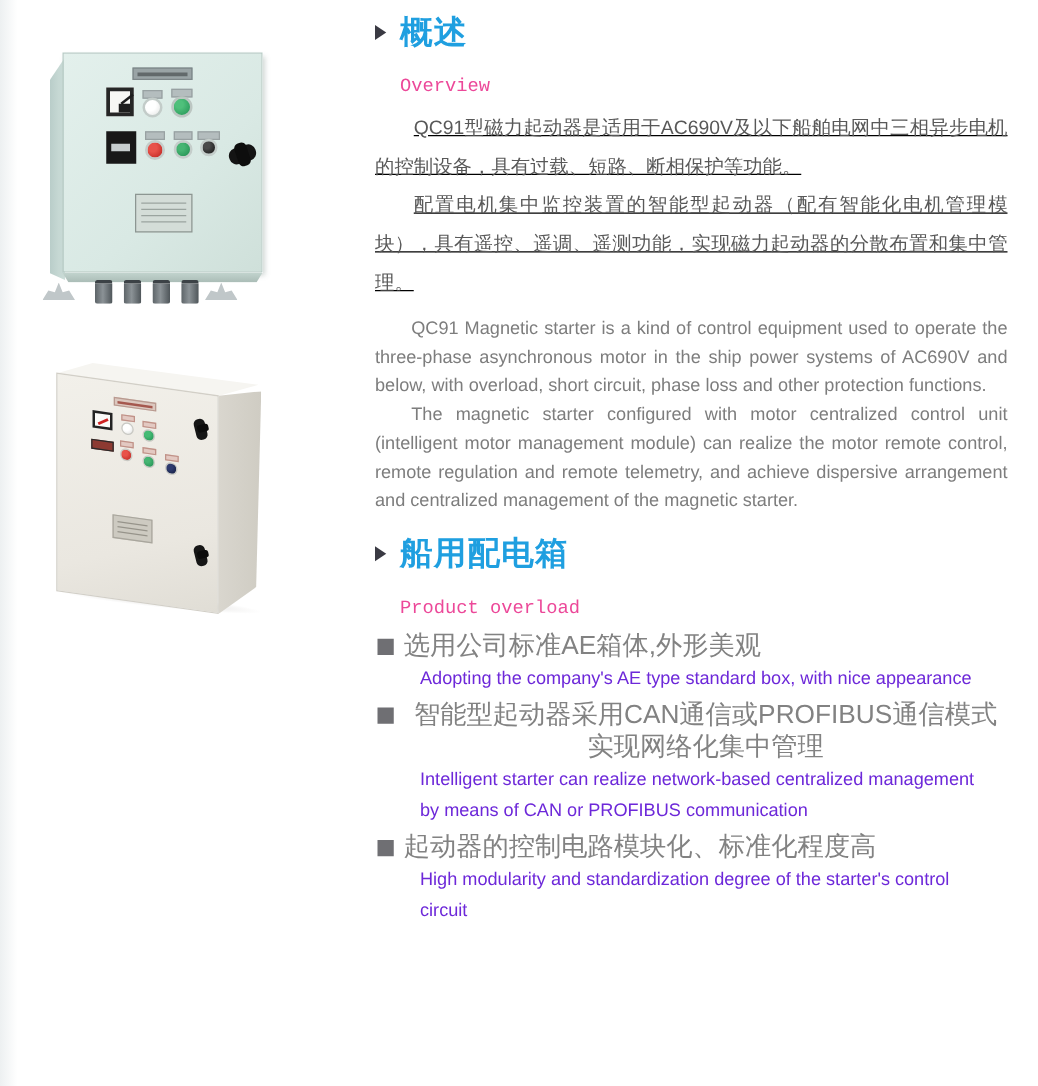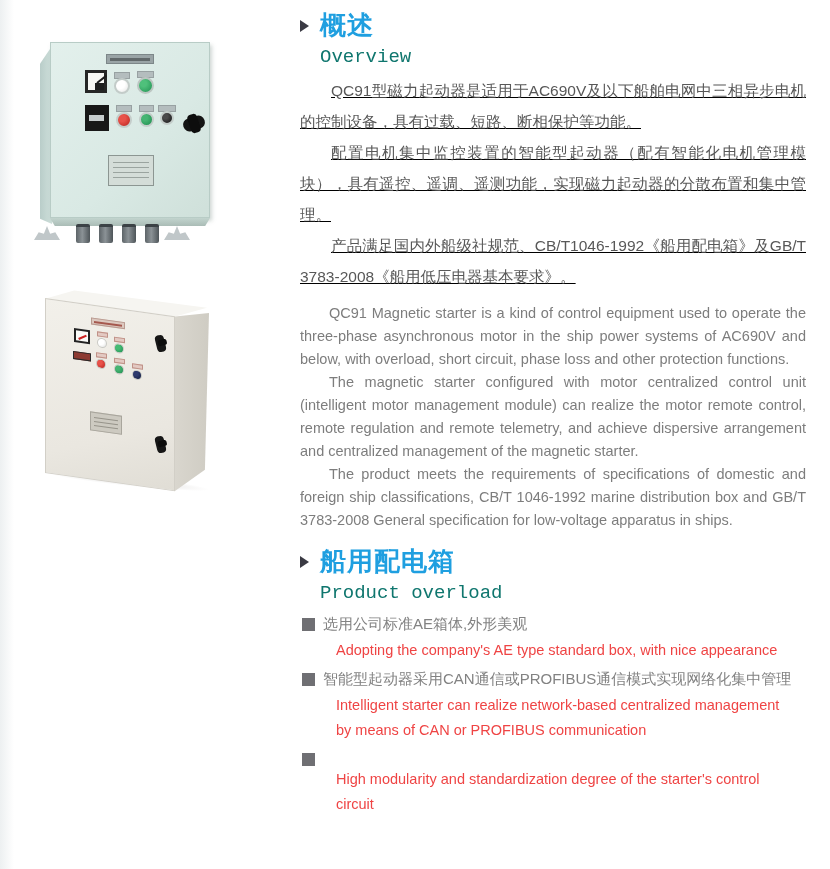--- a/index.html
+++ b/index.html
@@ -8,35 +8,35 @@
   .page { position:relative; width:830px; height:869px; background:#ffffff; overflow:hidden; }
   .page-gutter { position:absolute; left:0; top:0; width:14px; height:100%;
     background:linear-gradient(90deg,#edf0f1,rgba(255,255,255,0)); }
 
   
   .content { position:absolute; left:300px; top:12px; width:506px; }
   .sec-head { position:relative; padding-left:20px;font-family:Liberation Mono, monospace; }
   .tri { position:absolute; left:0; top:8px; width:0; height:0;
     border-left:9px solid #3a3a43; border-top:6px solid transparent; border-bottom:6px solid transparent; }
   .sec-title { font-size:26px; font-weight:bold; color:#1f9fe0; line-height:30px; letter-spacing:1px; }
-  .sec-sub { font-size:19px; color:#0f766e; line-height:19px; margin-top:6px; }
+  .sec-sub { font-size:15px; color:#ec4899; line-height:19px; margin-top:18px; }
 
   .zh-paras { margin-top:8px;text-decoration:underline; }
   .zh-paras p { font-size:15.5px; color:#585858; line-height:31px; text-indent:2em;
     text-align:justify; }
   .en-paras { margin-top:10px; }
   .en-paras p { font-size:14.5px; color:#7d7d7d; line-height:23px; text-indent:2em;
     text-align:justify; }
 
   .features-block { margin-top:16px; }
   .feature-list { margin-top:8px; }
   .feature { margin-bottom:3px; }
-  .f-zh { display:flex; align-items:flex-start; font-size:15px; color:#828282; line-height:26px; }
+  .f-zh { display:flex; align-items:flex-start; font-size:21px; color:#828282; line-height:26px;text-align:center; }
   .f-square { flex:none; width:13px; height:13px; background:#6f6f73; margin:7px 8px 0 2px; }
-  .f-en { font-size:14.5px; color:#ef4444; line-height:25px; margin-left:36px; margin-top:1px;
+  .f-en { font-size:14.5px; color:#6d28d9; line-height:25px; margin-left:36px; margin-top:1px;
     padding-right:26px; }
 
   
   .photo1 { position:absolute; left:32px; top:42px; width:186px; height:205px; }
   .b1-side { position:absolute; left:8px; top:4px; width:12px; height:178px;
     background:linear-gradient(90deg,#b9cdc9,#cfe0db);
     clip-path:polygon(100% 0, 100% 100%, 0 97%, 0 10%); }
   .b1-face { position:absolute; left:18px; top:0; width:160px; height:176px;
     background:linear-gradient(135deg,#e3f0ec 0%,#d9e9e4 60%,#cfe0da 100%);
     border:1px solid #b8ccc6; box-shadow:2px 3px 4px rgba(120,140,135,.35); }
@@ -191,27 +191,25 @@
 
     <div class="sec-head">
       <span class="tri"></span>
       <div class="sec-title">概述</div>
       <div class="sec-sub">Overview</div>
     </div>
 
     <div class="zh-paras">
       <p>QC91型磁力起动器是适用于AC690V及以下船舶电网中三相异步电机的控制设备，具有过载、短路、断相保护等功能。</p>
       <p>配置电机集中监控装置的智能型起动器（配有智能化电机管理模块），具有遥控、遥调、遥测功能，实现磁力起动器的分散布置和集中管理。</p>
-      <p>产品满足国内外船级社规范、CB/T1046-1992《船用配电箱》及GB/T 3783-2008《船用低压电器基本要求》。</p>
     </div>
 
     <div class="en-paras">
       <p>QC91 Magnetic starter is a kind of control equipment used to operate the three-phase asynchronous motor in the ship power systems of AC690V and below, with overload, short circuit, phase loss and other protection functions.</p>
       <p>The magnetic starter configured with motor centralized control unit (intelligent motor management module) can realize the motor remote control, remote regulation and remote telemetry, and achieve dispersive arrangement and centralized management of the magnetic starter.</p>
-      <p>The product meets the requirements of specifications of domestic and foreign ship classifications, CB/T 1046-1992 marine distribution box and GB/T 3783-2008 General specification for low-voltage apparatus in ships.</p>
     </div>
 
     <div class="features-block">
       <div class="sec-head">
         <span class="tri"></span>
         <div class="sec-title">船用配电箱</div>
         <div class="sec-sub">Product overload</div>
       </div>
 
       <div class="feature-list">
@@ -225,20 +223,21 @@
         <div class="feature">
           <div class="f-zh">
             <span class="f-square"></span>
             <span>智能型起动器采用CAN通信或PROFIBUS通信模式实现网络化集中管理</span>
           </div>
           <div class="f-en">Intelligent starter can realize network-based centralized management by means of CAN or PROFIBUS communication</div>
         </div>
         <div class="feature">
           <div class="f-zh">
             <span class="f-square"></span>
+            <span>起动器的控制电路模块化、标准化程度高</span>
           </div>
           <div class="f-en">High modularity and standardization degree of the starter's control circuit</div>
         </div>
       </div>
     </div>
 
   </div>
 </div>
 
 </body></html>

